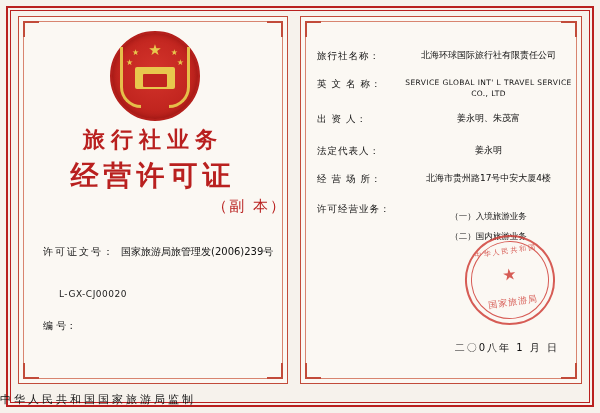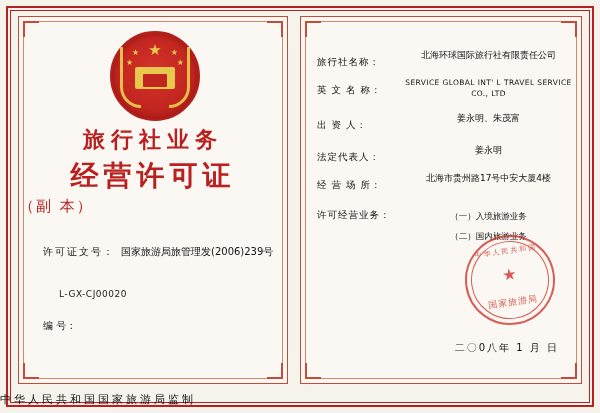--- a/index.html
+++ b/index.html
@@ -89,40 +89,40 @@
   .title1{
     position:absolute;left:0;right:0;top:108px;text-align:center;
     color:#b9201f;font-size:22px;letter-spacing:6px;font-weight:bold;
     font-family:"DejaVu Sans","Liberation Sans",sans-serif;
   }
   .title2{
     position:absolute;left:0;right:0;top:140px;text-align:center;
     color:#b9201f;font-size:28px;letter-spacing:5px;font-weight:bold;
   }
   .title3{
-    position:absolute;left:0;right:0;top:180px;text-align:left;
+    position:absolute;left:0;right:0;top:180px;text-align:right;
     color:#b9201f;font-size:15px;letter-spacing:2px;
   }
   .lrow{
     position:absolute;color:#1a1a1a;font-size:10px;
   }
   .lrow .lab{color:#111;letter-spacing:2px;}
   .lrow .val{color:#111;}
   .row-zi{left:24px;top:228px;}
   .row-zi .val{margin-left:6px;}
   .row-code{left:40px;top:272px;font-size:9px;letter-spacing:.5px;}
   .row-bian{left:24px;top:302px;}
 
   
   .field{
     position:absolute;font-size:9.5px;color:#111;line-height:13px;
   }
   .field .label{
     position:absolute;left:0;top:0;width:78px;text-align:justify;
-    letter-spacing:1px;font-size:9.5px;color:#111;margin-top:6px;
+    letter-spacing:1px;font-size:9.5px;color:#111;
   }
   .field .value{
     position:absolute;left:84px;top:0;width:175px;font-size:9px;color:#111;text-align:center;
   }
   .field .value.en{font-size:7.5px;letter-spacing:.4px;line-height:11px;}
   .scope-list div{font-size:8.5px;line-height:12px;margin-top:8px;}
 
   
   .seal{
     position:absolute;right:26px;bottom:58px;width:86px;height:86px;

